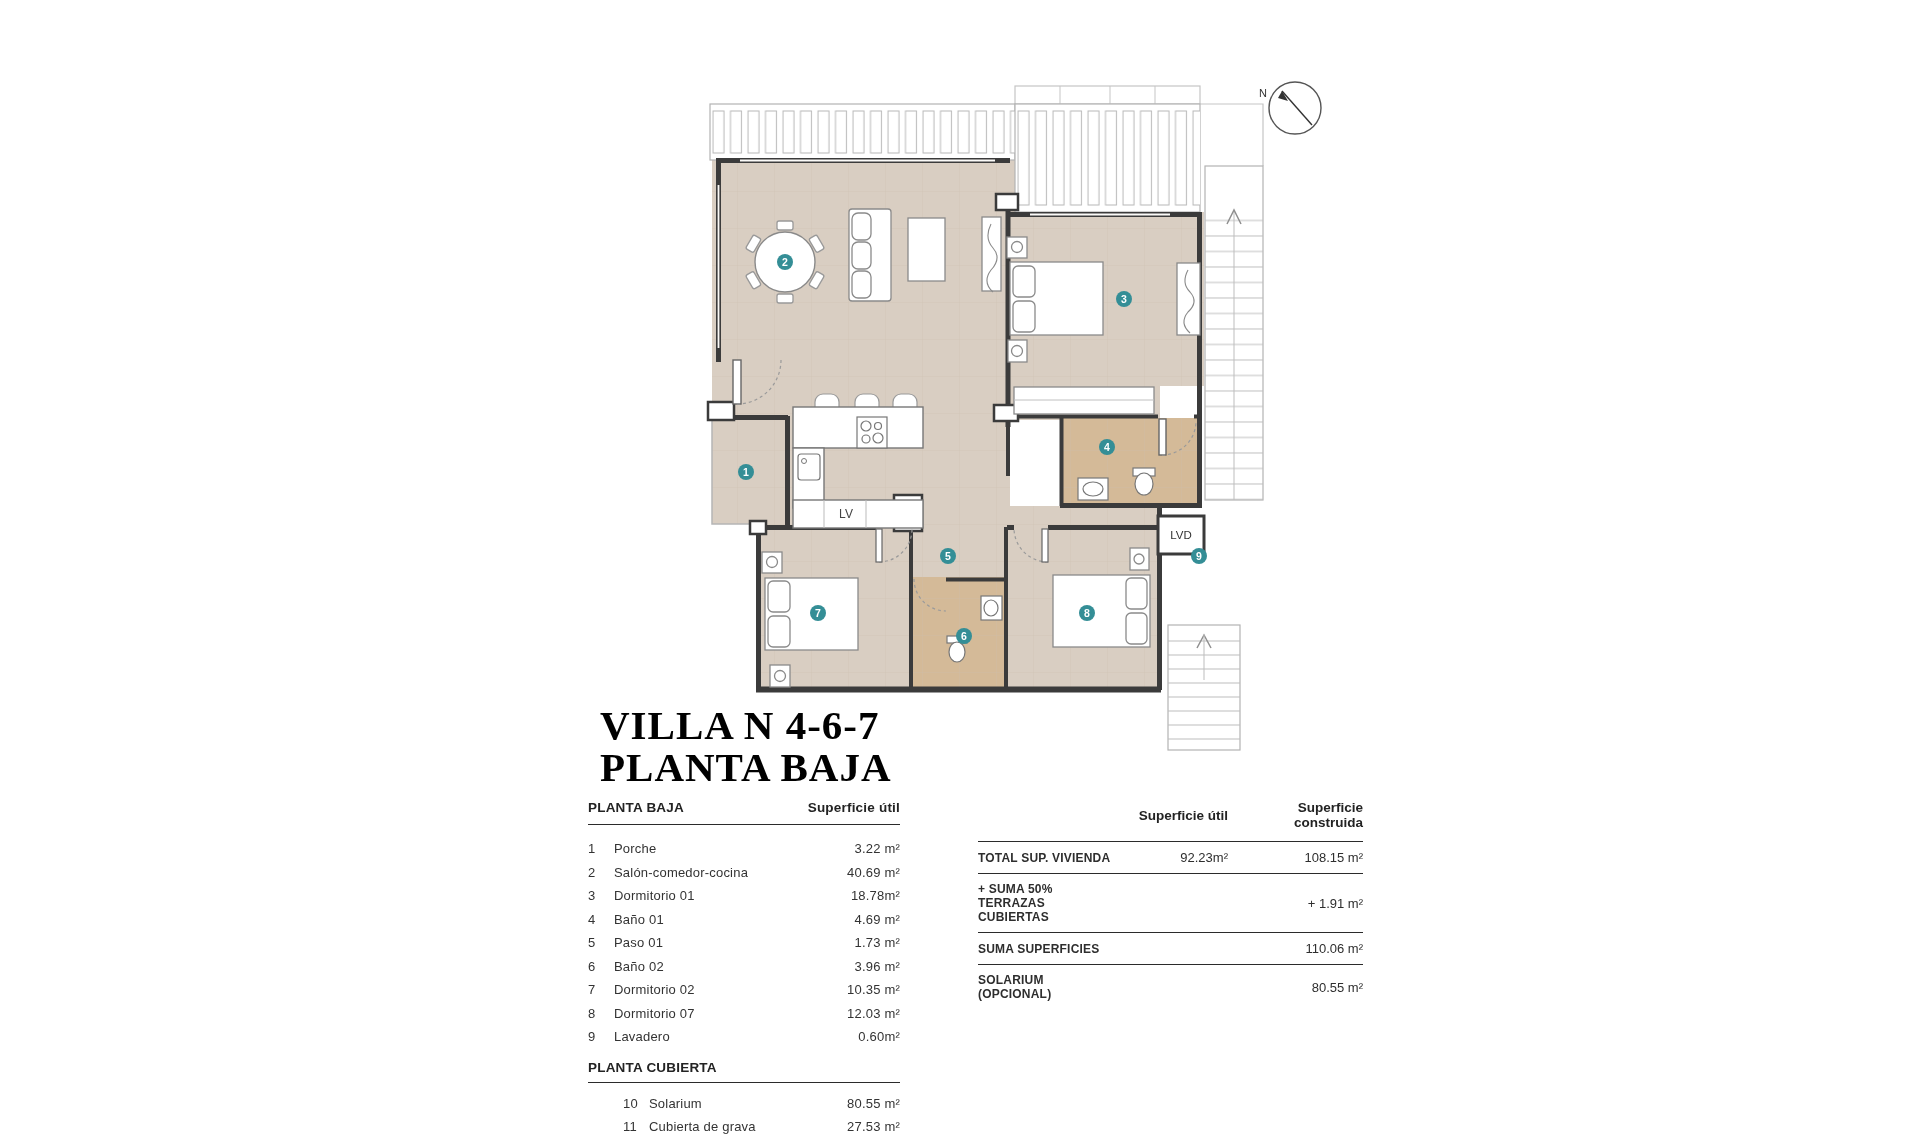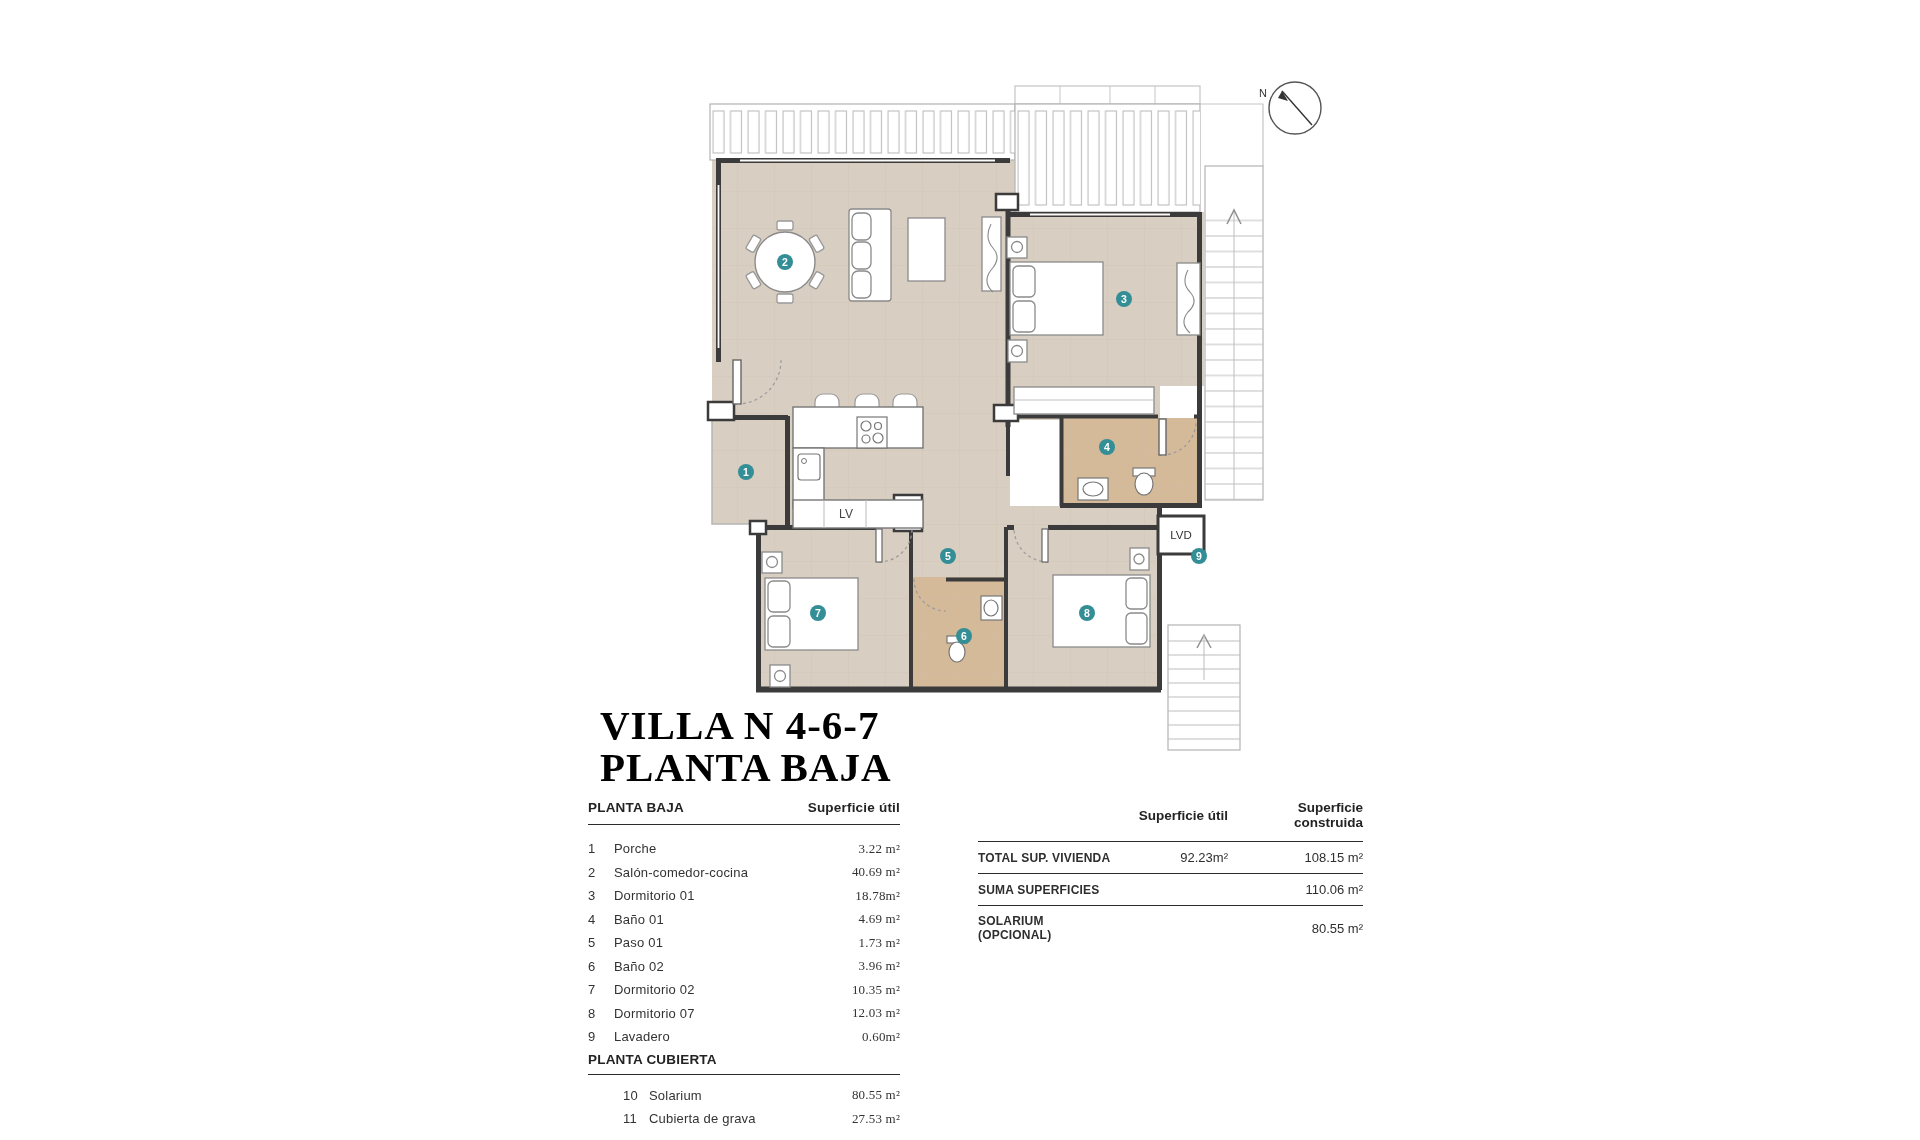--- a/index.html
+++ b/index.html
@@ -15,23 +15,23 @@
   .plan-svg text { font-family:"Liberation Sans", sans-serif; }
 
   
   .legend { position:absolute; left:588px; top:800px; width:312px; font-size:13px; color:#333; letter-spacing:0.2px; }
   .lt-header { display:flex; justify-content:space-between; font-weight:700; font-size:13.5px;
                padding-bottom:9px; border-bottom:1.5px solid #2b2b2b; color:#232323; }
   .lt-rows { margin-top:12px; }
   .lt-row { display:flex; align-items:center; height:23.5px; }
   .lt-num { width:26px; }
   .lt-label { flex:1; }
-  .lt-val { text-align:left;font-family:Liberation Serif, serif; }
+  .lt-val { text-align:left; }
   .lt-section { font-weight:700; font-size:13.5px; color:#232323; padding:3px 0 7px 0;
-                border-bottom:1.5px solid #2b2b2b; }
+                border-bottom:1.5px solid #2b2b2b;margin-top:8px; }
   .lt-rows2 { margin-top:9px;margin-left:35px; }
 
   
   .summary { position:absolute; left:978px; top:800px; width:385px; font-size:13px; color:#2e2e2e; }
   .rt-grid { display:grid; grid-template-columns:1fr 112px 135px; align-items:center; }
   .rt-header { font-weight:700; font-size:13.5px; padding-bottom:11px; border-bottom:1.5px solid #2b2b2b; color:#232323; }
   .rt-right { text-align:right; }
   .rt-row { border-bottom:1.5px solid #2b2b2b; padding:8px 0; }
   .rt-row.last { border-bottom:none; }
   .rt-label { font-weight:700; font-size:12px; letter-spacing:0.2px; }
@@ -375,20 +375,25 @@
       <span></span>
       <span class="rt-right">Superficie útil</span>
       <span class="rt-right">Superficie construida</span>
     </div>
     <div class="rt-grid rt-row">
       <span class="rt-label">TOTAL SUP. VIVIENDA</span>
       <span class="rt-right">92.23m²</span>
       <span class="rt-right">108.15 m²</span>
     </div>
     <div class="rt-grid rt-row">
+      <span class="rt-label">+ SUMA 50% TERRAZAS CUBIERTAS</span>
+      <span class="rt-right"></span>
+      <span class="rt-right">+ 1.91 m²</span>
+    </div>
+    <div class="rt-grid rt-row">
       <span class="rt-label">SUMA SUPERFICIES</span>
       <span class="rt-right"></span>
       <span class="rt-right">110.06 m²</span>
     </div>
     <div class="rt-grid rt-row last">
       <span class="rt-label">SOLARIUM (OPCIONAL)</span>
       <span class="rt-right"></span>
       <span class="rt-right">80.55 m²</span>
     </div>
   </div>

